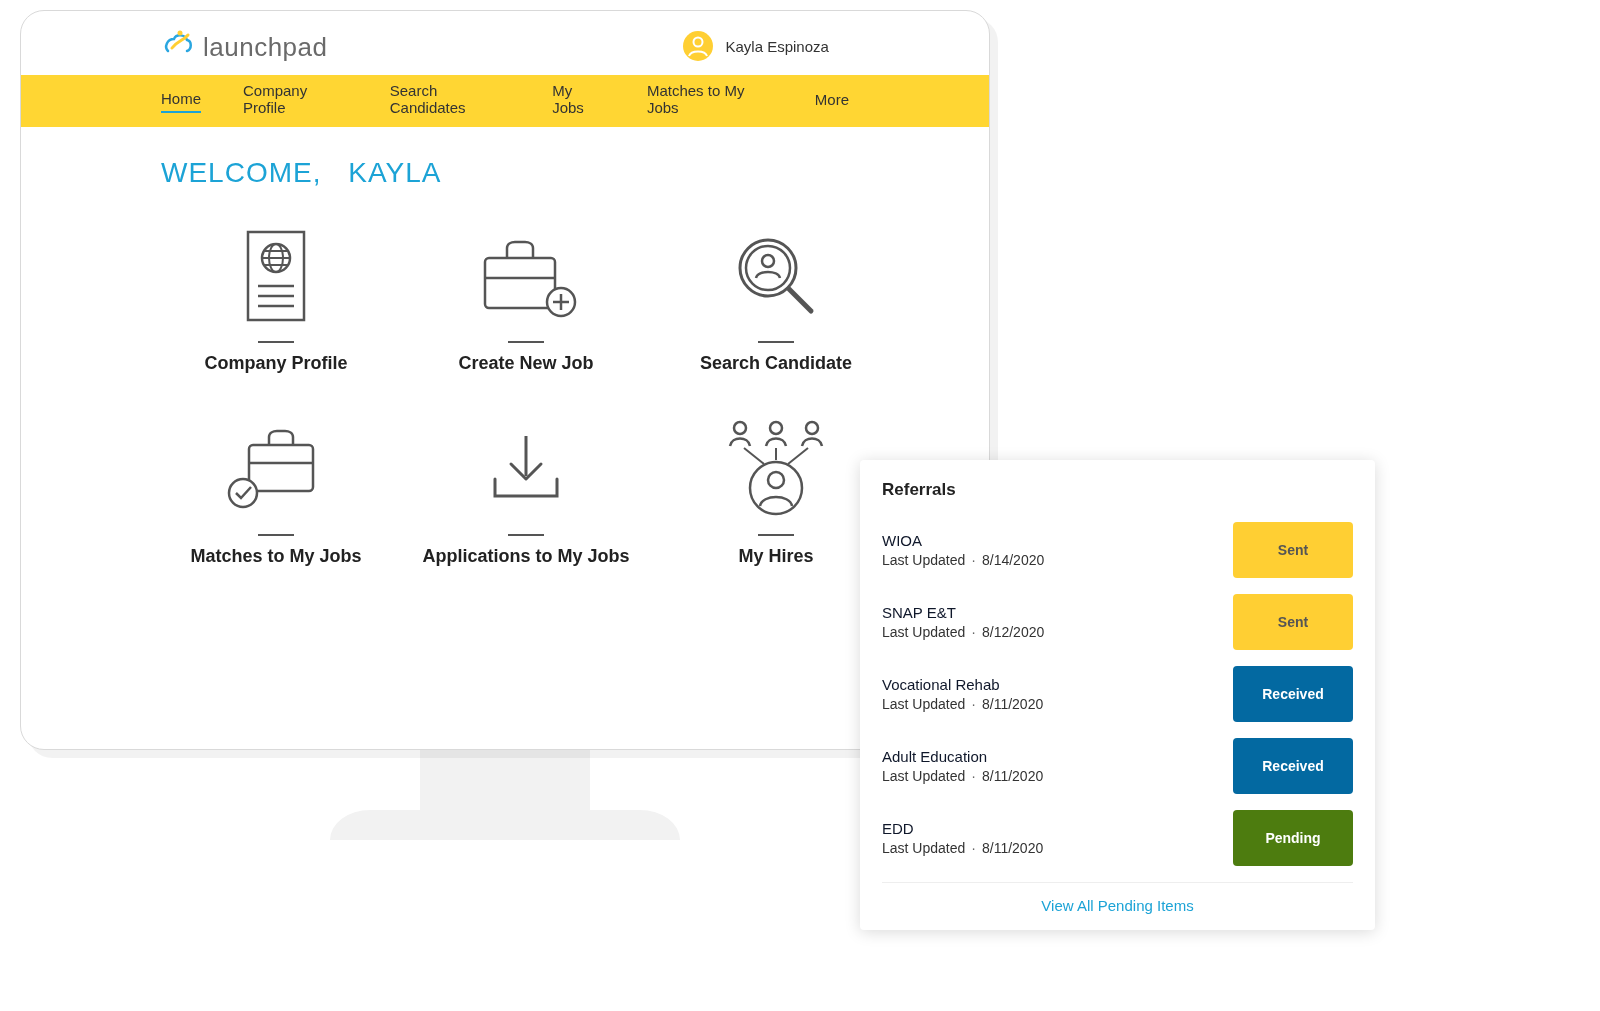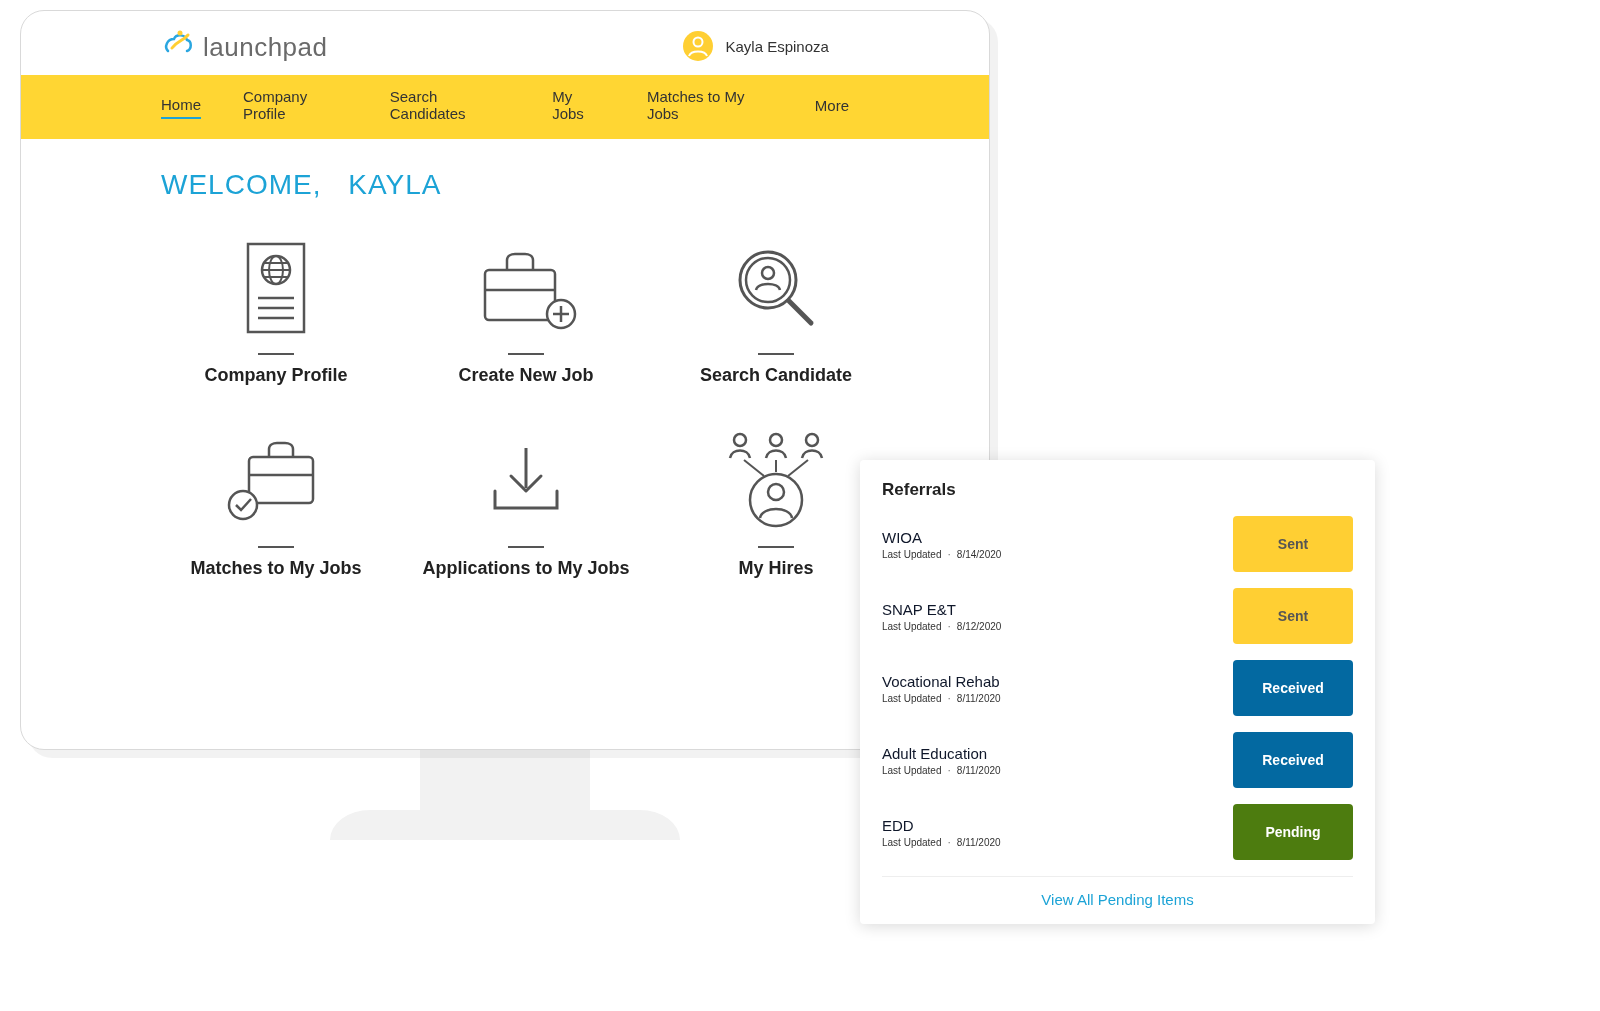--- a/index.html
+++ b/index.html
@@ -71,21 +71,21 @@
     color: #333;
   }
 
   
   .navbar {
     background: #ffd633;
     display: flex;
     align-items: center;
     gap: 42px;
     padding: 0 140px;
-    height: 64px;
+    height: 52px;
   }
   .nav-item {
     color: #333;
     font-size: 15px;
     cursor: pointer;
     padding-bottom: 4px;
   }
   .nav-item.active {
     border-bottom: 2px solid #1ca3d6;
   }
@@ -140,36 +140,36 @@
     width: 515px;
     background: #fff;
     border-radius: 4px;
     box-shadow: 0 2px 16px rgba(0,0,0,0.15);
     padding: 20px 22px 16px 22px;
   }
   .referrals-title {
     font-size: 17px;
     font-weight: 700;
     color: #222;
-    margin-bottom: 10px;
+    margin-bottom: 16px;
   }
   .ref-item {
     display: flex;
     justify-content: space-between;
     align-items: center;
     padding: 6px 0 10px 0;
   }
   .ref-left { flex: 1; }
   .ref-name {
     color: #0f172a;
     font-size: 15px;
     cursor: pointer;
   }
   .ref-meta {
-    font-size: 10px;
+    font-size: 14px;
     color: #333;
     margin-top: 3px;
   }
   .ref-meta .dot { margin: 0 6px; color: #666; }
   .ref-status {
     min-width: 120px;
     text-align: center;
     padding: 20px 0;
     border-radius: 4px;
     color: #fff;

